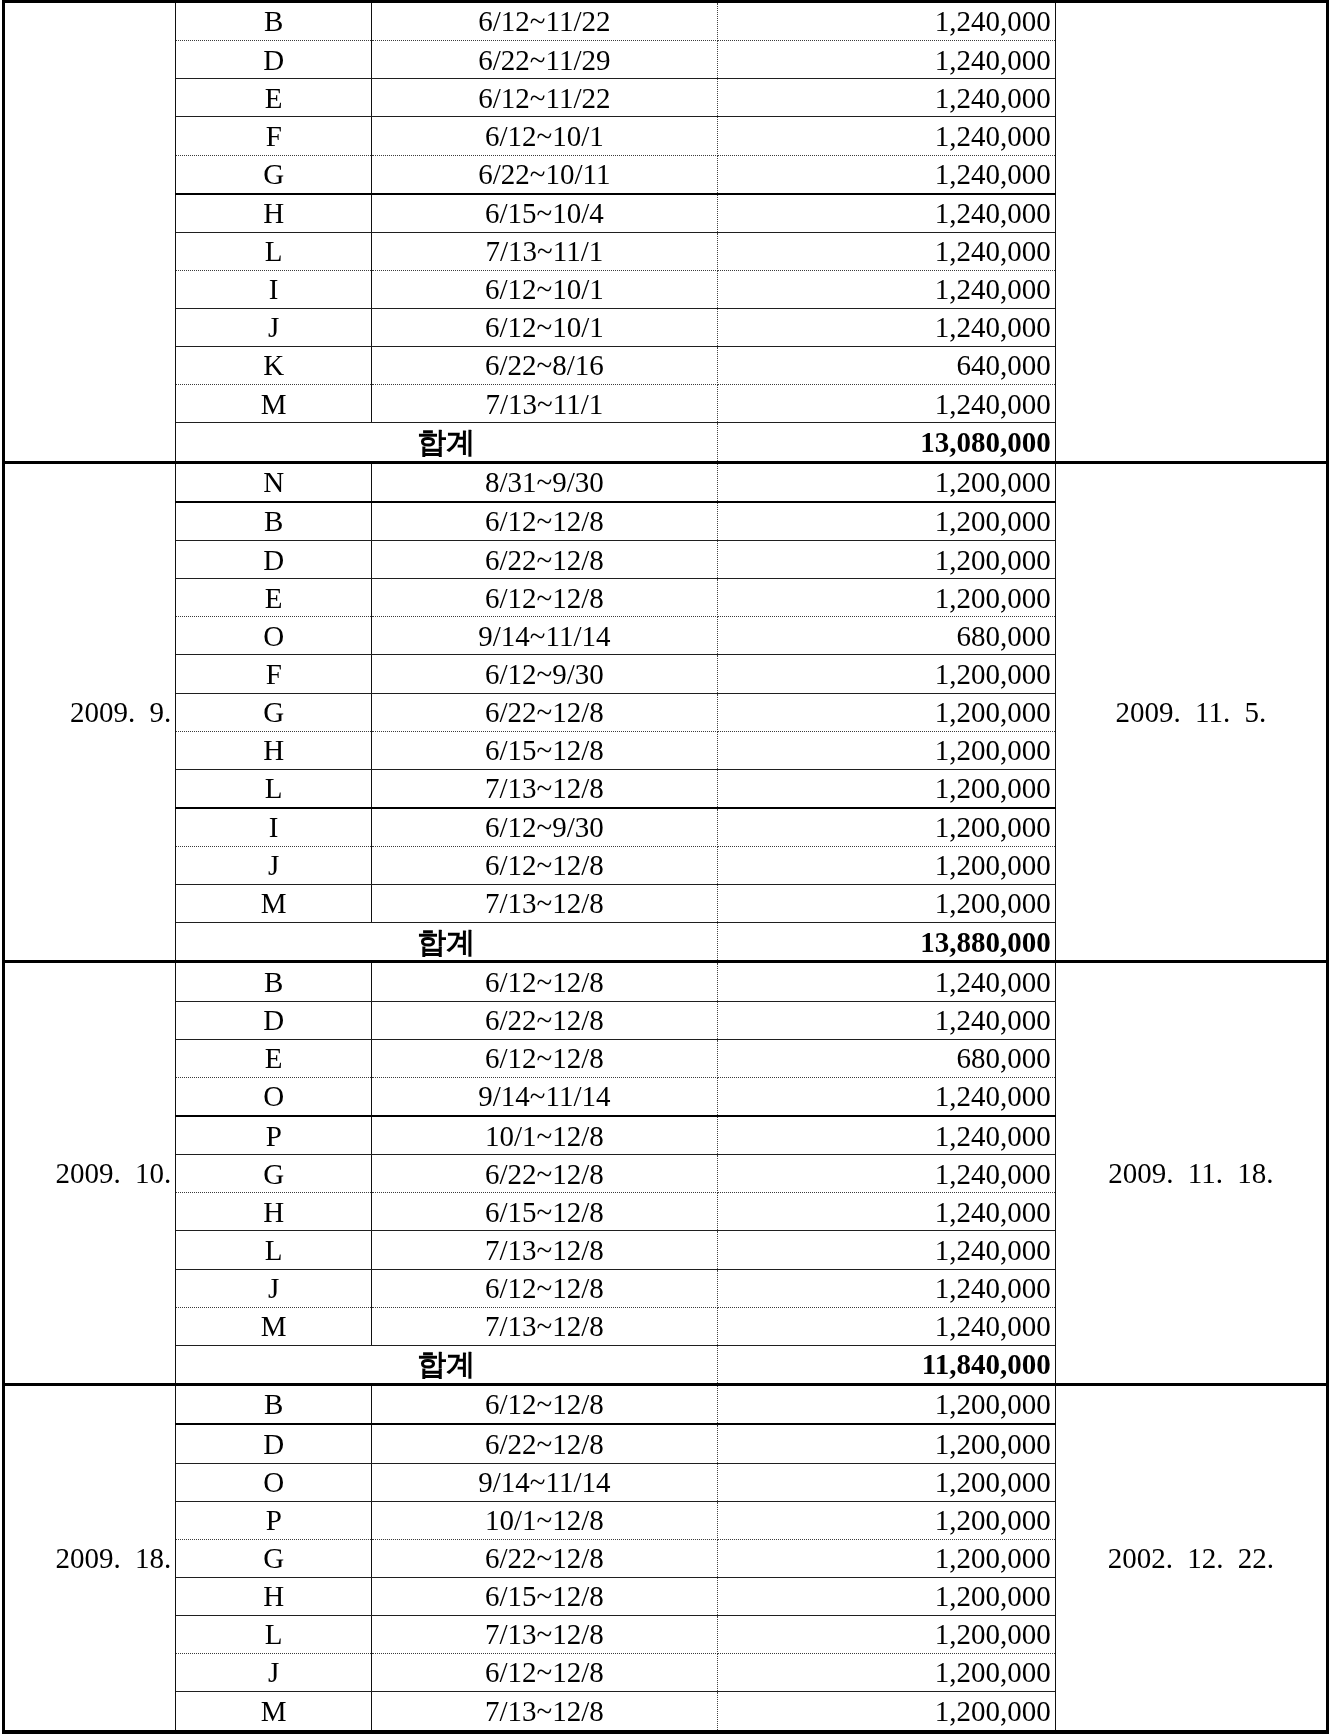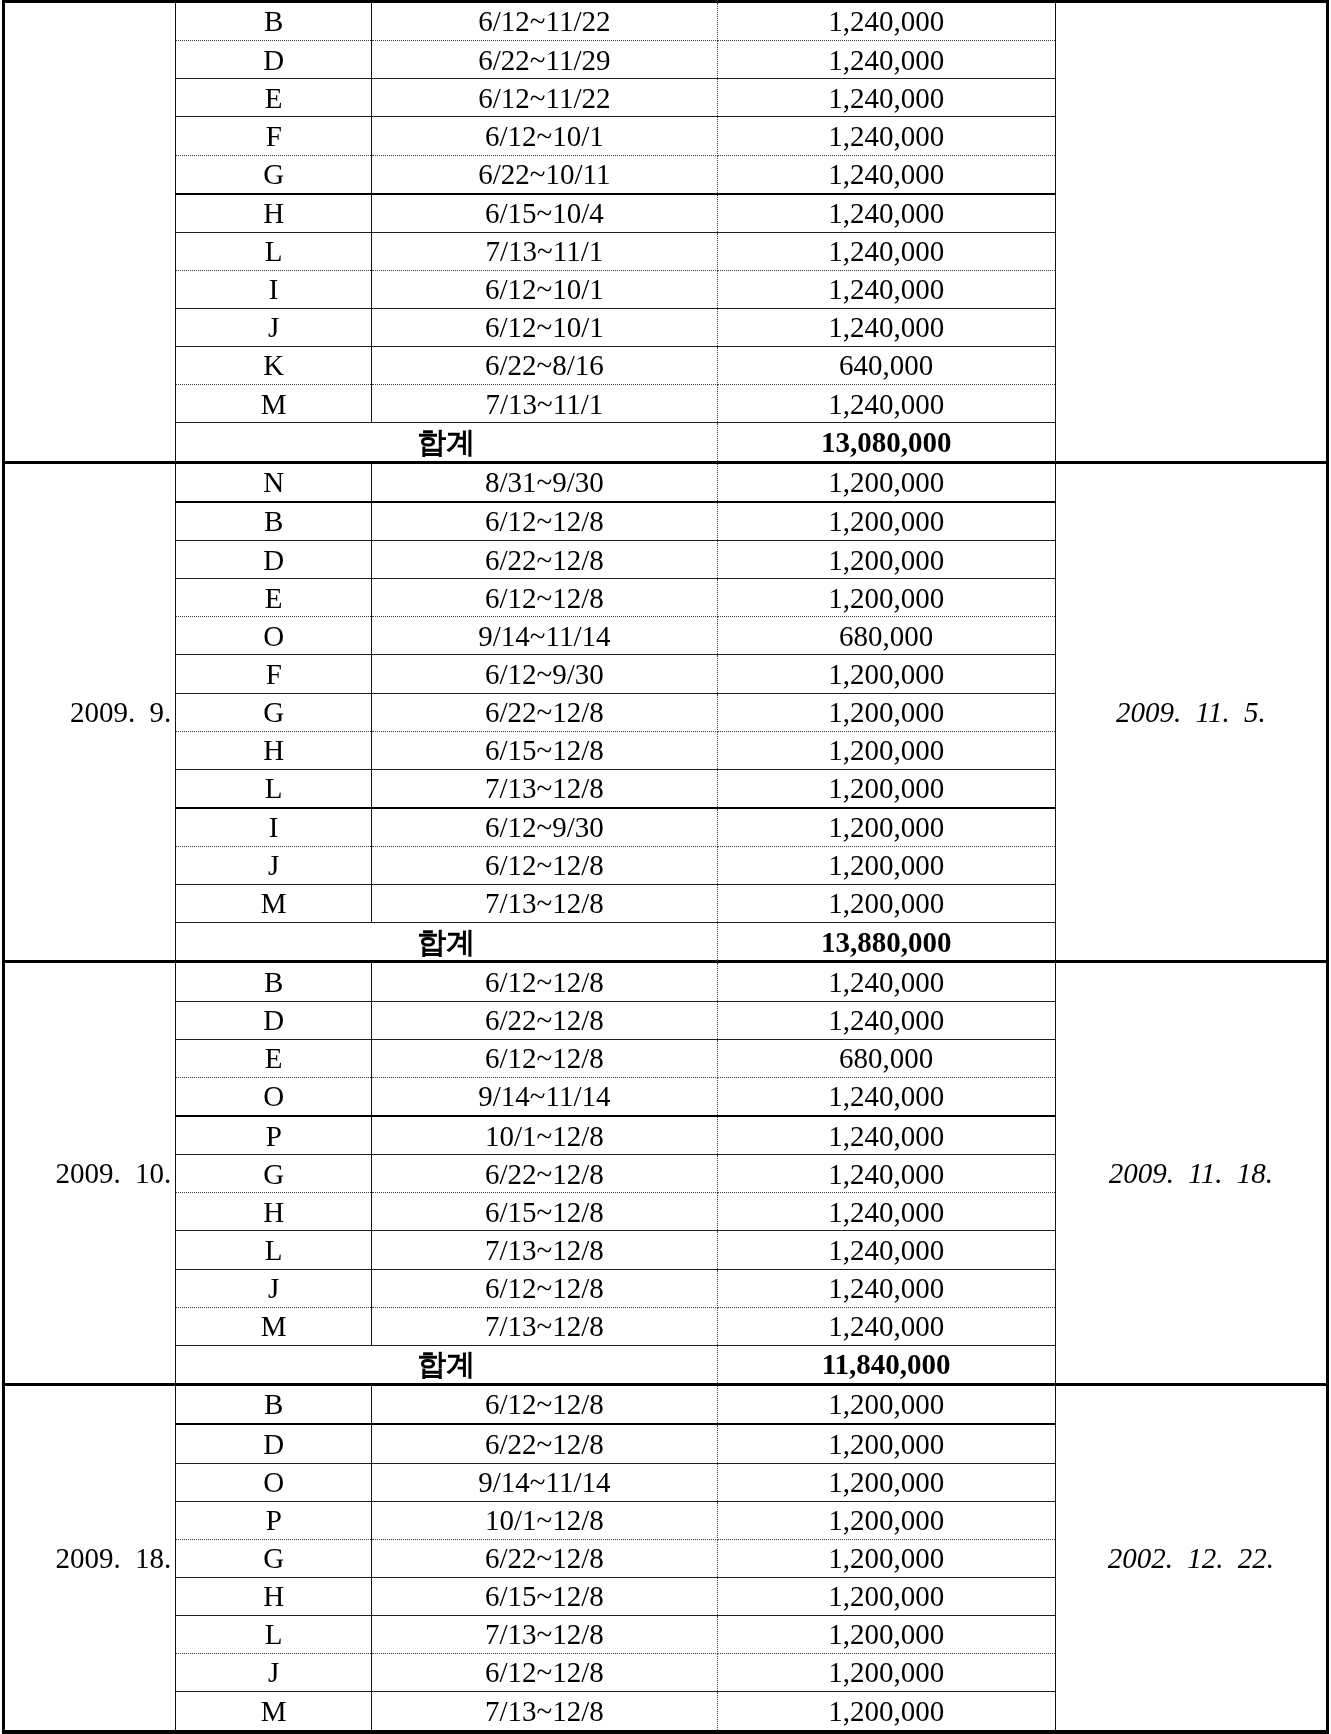--- a/index.html
+++ b/index.html
@@ -33,22 +33,22 @@
     line-height: 1.05;
     color: #000000;
     border-bottom: 1px solid #1f1f1f;
     overflow: hidden;
     white-space: nowrap;
   }
   
   .c-month  { border-right: 1.5px solid #111; text-align: right; }
   .c-name   { border-right: 1.5px solid #111; }
   .c-period { border-right: 1px dotted #444; }
-  .c-amount { border-left: 1px dotted #444; border-right: 1.5px solid #111; }
-  .c-pay    { border-left: 1.5px solid #111; font-style: italic; }
+  .c-amount { border-left: 1px dotted #444; border-right: 1.5px solid #111; text-align: right; }
+  .c-pay    { border-left: 1.5px solid #111; }
   
   #tb tr:nth-child(3n+1) td { border-bottom-style: dotted; border-bottom-color: #3c3c3c; }
   #tb tr:nth-child(8n+5) td { border-bottom-style: solid; border-bottom-width: 2px; border-bottom-color: #000; }
   
   #tb tr.section-start td { border-top: 3px solid #000000; }
   
   tr.total-row td { font-weight: bold; }
   .c-total-label { border-right: 1px dotted #444; font-weight: bold; }
   .c-month, .c-pay { word-spacing: 7px; }
 </style>

